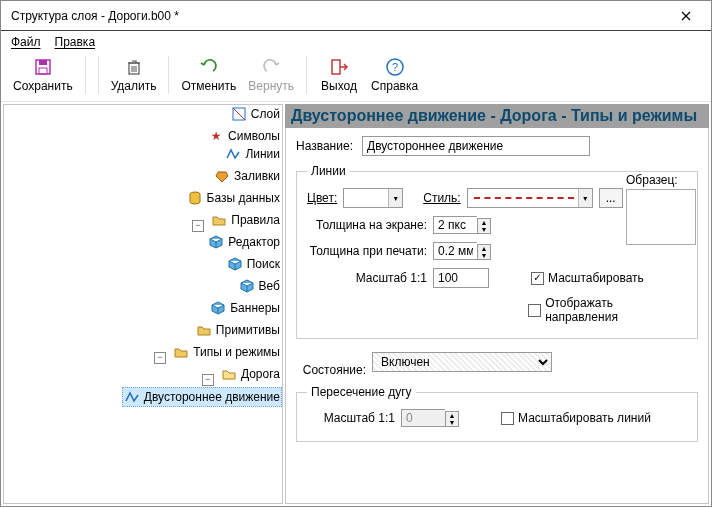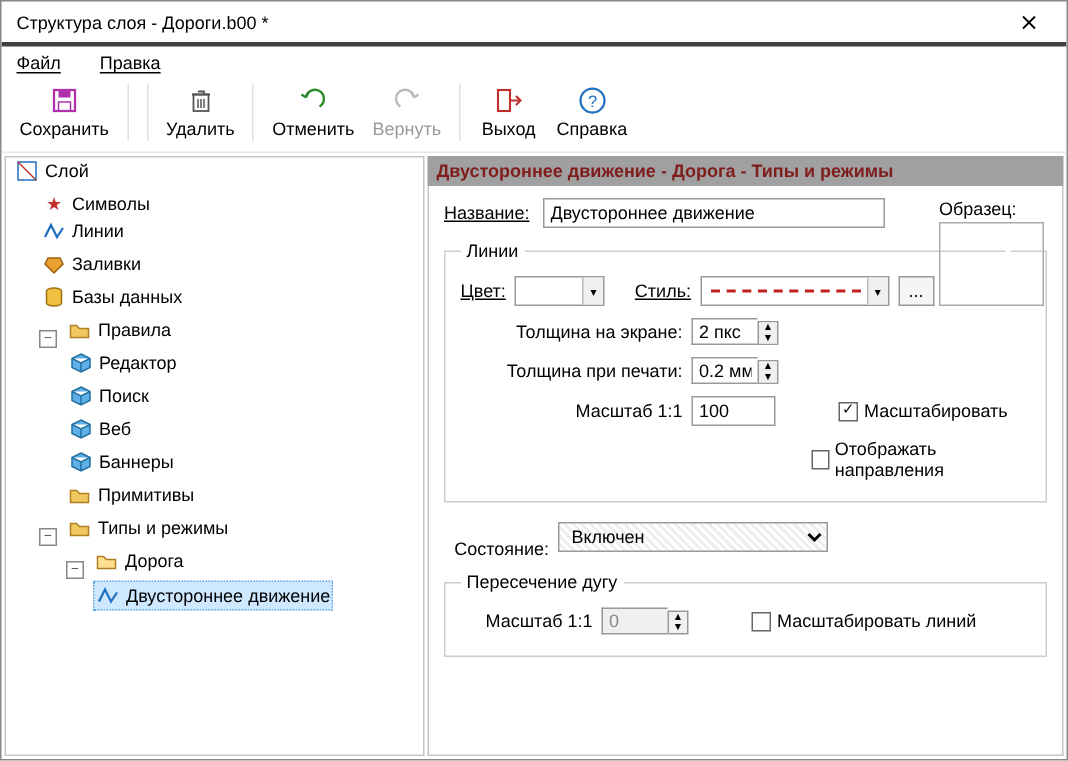--- a/index.html
+++ b/index.html
@@ -14,32 +14,32 @@
     border: 1px solid #888;
     display: flex;
     flex-direction: column;
     overflow: hidden;
   }
   .titlebar {
     height: 30px;
     display: flex;
     align-items: center;
     padding: 0 8px 0 10px;
-    border-bottom: 3px solid #404040;
+    border-bottom: 1px solid #404040;
   }
   .titlebar-title { flex: 1; font-size: 12px; }
   .titlebar-close {
     width: 34px; height: 20px;
     display:flex; align-items:center; justify-content:center;
     font-size: 14px;
   }
   .menubar {
     padding: 4px 8px 2px 10px;
     display: flex;
-    gap: 26px;
+    gap: 14px;
   }
   .menubar span { text-decoration: underline; text-underline-offset: 2px; }
   .toolbar {
     display: flex;
     align-items: flex-end;
     padding: 4px 6px 6px 6px;
     gap: 0;
     border-bottom: 1px solid #e6e6e6;
   }
   .tbtn {
@@ -66,21 +66,21 @@
     min-height: 0;
   }
   .tree {
     width: 280px;
     border: 1px solid #c5c5c5;
     margin: 2px;
     padding: 0;
     overflow: auto;
     position: relative;
   }
-  .tree ul { list-style: none; margin: 0; padding-left: 18px; }
+  .tree ul { list-style: none; margin: 0; padding-left: 18px; text-align: right; }
   .tree > ul { padding-left: 4px; }
   .tree li {
     white-space: nowrap;
     line-height: 18px;
   }
   .row {
     display: inline-flex;
     align-items: center;
     gap: 4px;
     padding: 0 2px;
@@ -95,40 +95,40 @@
   .ico { width:16px; height:16px; display:inline-flex; align-items:center; justify-content:center; }
   .pane {
     flex: 1;
     margin: 2px 2px 2px 0;
     display: flex;
     flex-direction: column;
     min-width: 0;
   }
   .pane-title {
     background: #a0a0a0;
-    color: #7f1d1d;
+    color: #0c4a6e;
     font-weight: bold;
     padding: 3px 6px;
-    font-size: 12px;
+    font-size: 16px;
   }
   .pane-body {
     flex:1;
     border: 1px solid #c5c5c5;
     border-top: none;
     padding: 8px 10px;
     overflow: auto;
     position: relative;
   }
   .frow {
     display: flex;
     align-items: center;
     gap: 6px;
     margin-bottom: 8px;
   }
-  .frow label.lab { width: 120px; text-align: right; margin-left: 28px; }
+  .frow label.lab { width: 120px; text-align: right; }
   .frow label.lab2 { width: 88px; text-align: right; }
   .textin, select {
     font: inherit;
     border: 1px solid #999;
     padding: 1px 4px;
     height: 20px;
     background: #fff;
   }
   .spin {
     display: inline-flex;
@@ -399,30 +399,30 @@
         </ul>
       </li>
     </ul>
   </div>
 
   <div class="pane">
     <div class="pane-title">Двустороннее движение - Дорога - Типы и режимы</div>
     <div class="pane-body">
 
       <div class="preview">
-        <div style="margin-bottom:2px;">Образец:</div>
+        <div style="margin-bottom:2px;margin-top:37px;">Образец:</div>
         <div class="pvbox">
           <svg viewBox="0 0 70 56" width="70" height="56">
               <line x1="6" y1="50" x2="64" y2="6" stroke="#fff" stroke-width="2" stroke-dasharray="4 3"></line>
             </svg>
         </div>
       </div>
 
       <div class="frow">
-        <label class="lab2" style="width:60px; text-align:left; text-decoration:underline;">Название:</label>
+        <label class="lab2" style="width:60px; text-align:left; ">Название:</label>
         <input class="textin wide" value="Двустороннее движение" style="">
       </div>
 
       <fieldset>
         <legend>Линии</legend>
         <div class="frow">
           <span style="text-decoration:underline;">Цвет:</span>
           <div class="colorbtn">
               <span class="sw"></span>
               <span class="dd">▾</span>

